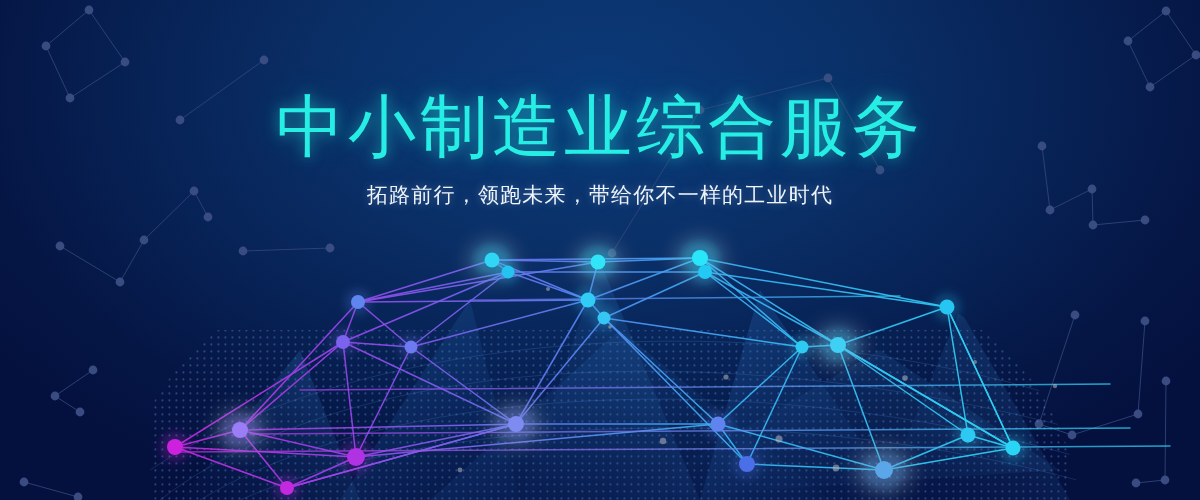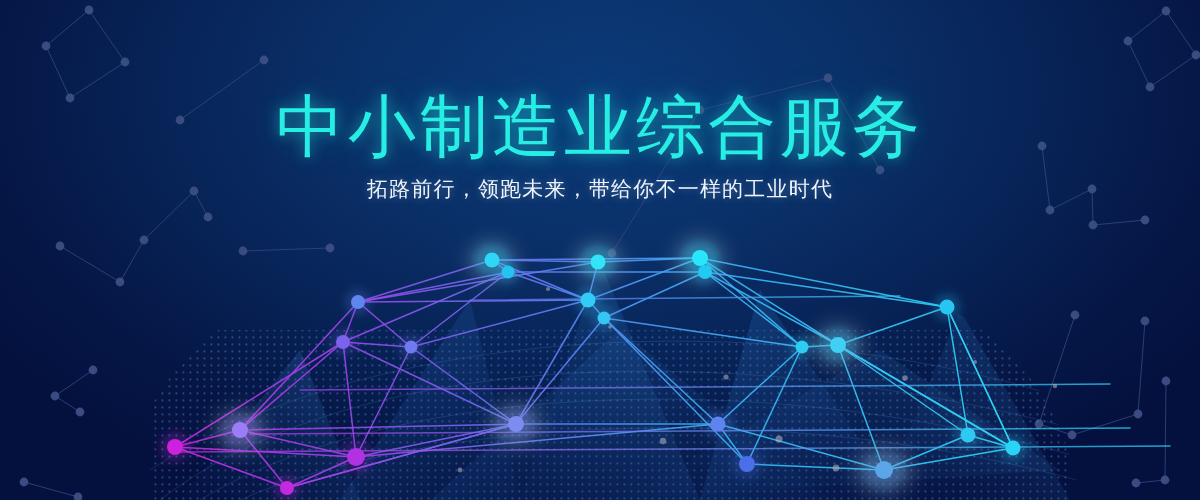--- a/index.html
+++ b/index.html
@@ -28,21 +28,21 @@
   }
   #title{
     font-size:68px;line-height:1.04;
     letter-spacing:4px;
     color:#27EEE4;
     font-weight:400;
     text-shadow:0 0 14px rgba(31,226,220,.55),0 0 34px rgba(31,226,220,.30);
     white-space:nowrap;
   }
   #subtitle{
-    margin-top:12px;
+    margin-top:18px;
     font-size:21px;letter-spacing:1.2px;
     color:#eef4fb;font-weight:400;
     text-shadow:0 0 8px rgba(190,220,255,.35);
     white-space:nowrap;
   }
 </style>
 </head>
 <body>
 
 <div id="banner">

